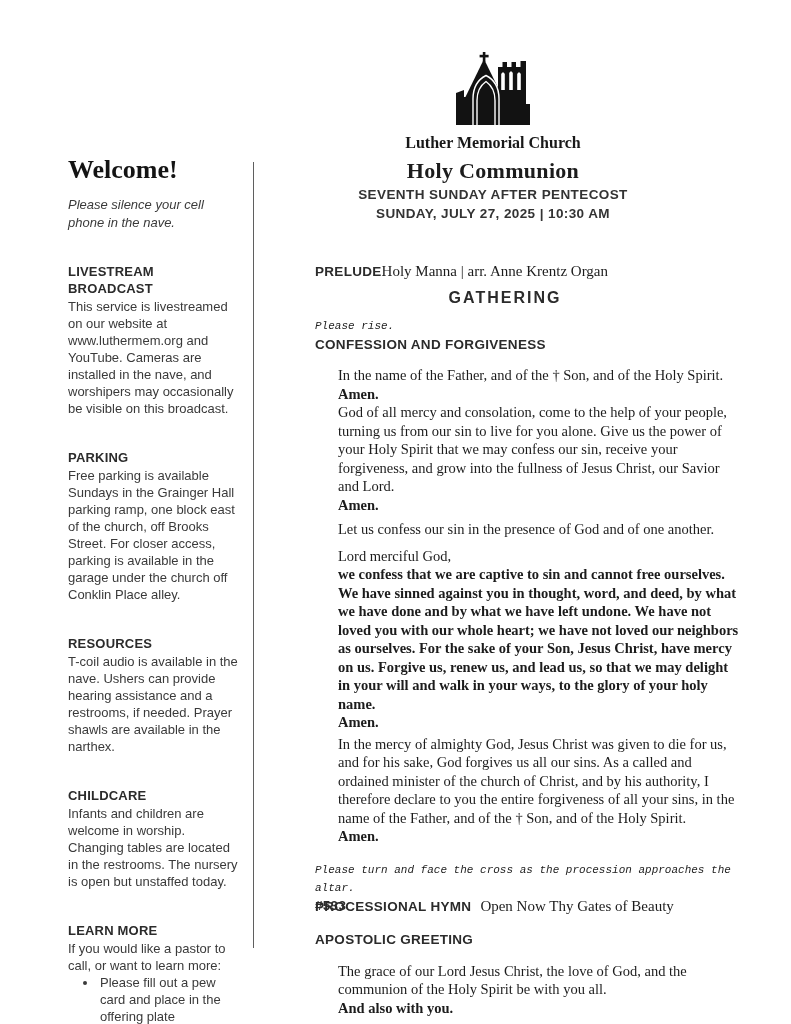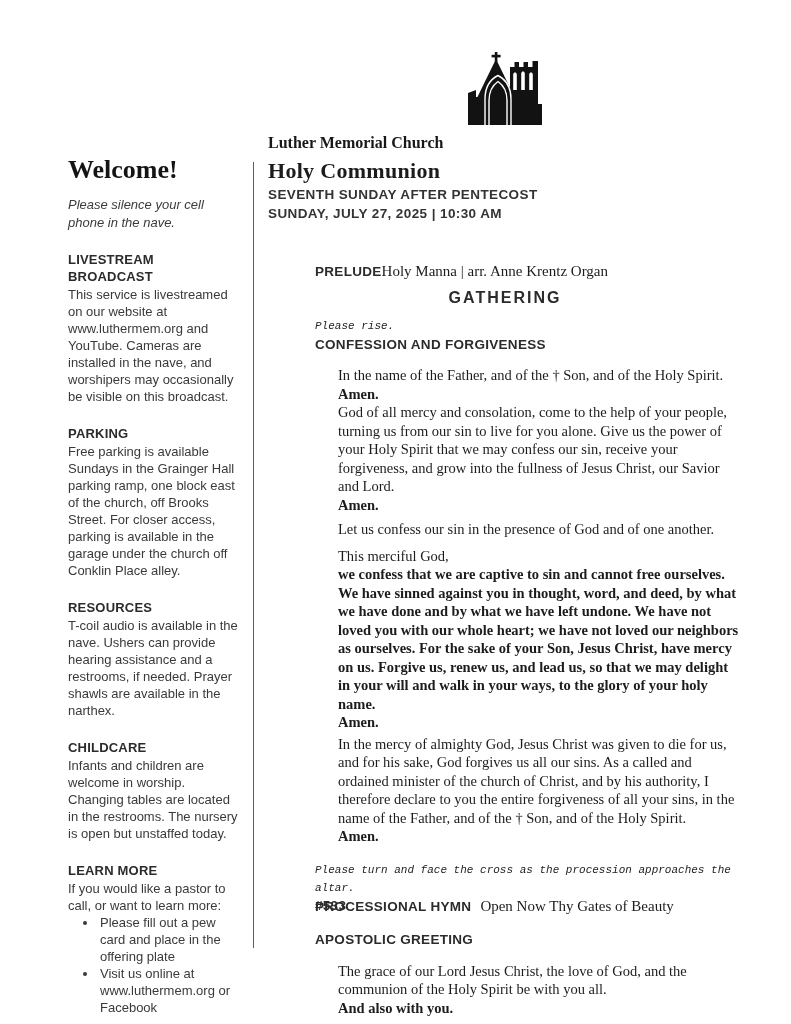--- a/index.html
+++ b/index.html
@@ -9,31 +9,31 @@
     font-family:"Liberation Sans", sans-serif;
     color:#1e1e1e;
   }
   
   .sidebar{position:absolute;left:68px;top:156px;width:172px;color:#3a3a3a;}
   .welcome-title{
     font-family:"Liberation Serif", serif;font-weight:700;color:#141414;
     font-size:26px;line-height:28px;margin:0 0 12px 0;
   }
   .silence-note{font-style:italic;font-size:13px;line-height:17.5px;margin:0;}
-  .sb-section{margin-top:20px;}
+  .sb-section{margin-top:32px;}
   .sb-heading{
     font-size:13px;font-weight:700;color:#2b2b2b;letter-spacing:.2px;
     margin:0 0 1px 0;line-height:17px;
   }
   .sb-text{font-size:13px;line-height:17px;margin:0;}
   .sb-list{margin:0;padding:0 0 0 30px;list-style:disc;}
   .sb-list li{font-size:13px;line-height:17px;padding-left:2px;}
   .divider{position:absolute;left:253px;top:162px;width:1px;height:786px;background:#5f5f5f;}
   
-  .masthead{position:absolute;left:268px;top:52px;width:474px;}
+  .masthead{position:absolute;left:256px;top:52px;width:474px;text-align:center;}
   .logo{display:block;margin:0 auto;}
   .church-name{
     font-family:"Liberation Serif", serif;font-weight:700;color:#181818;
     font-size:16px;line-height:19px;margin:8px 0 0 0;
   }
   .service-title{
     font-family:"Liberation Serif", serif;font-weight:700;color:#1c1c1c;
     font-size:22px;line-height:24px;margin:7px 0 0 0;letter-spacing:.3px;
   }
   .subtitle{
@@ -166,21 +166,21 @@
     </div>
 
     <div class="block mt10 m1">
       <p class="serif">God of all mercy and consolation, come to the help of your people, turning us from our sin to live for you alone. Give us the power of your Holy Spirit that we may confess our sin, receive your forgiveness, and grow into the fullness of Jesus Christ, our Savior and Lord.</p>
       <p class="serif bold">Amen.</p>
     </div>
 
     <p class="serif mt6 m1">Let us confess our sin in the presence of God and of one another.</p>
 
     <div class="block mt8 m1">
-      <p class="serif">This merciful God,</p>
+      <p class="serif">Lord merciful God,</p>
       <p class="serif bold">we confess that we are captive to sin and cannot free ourselves. We have sinned against you in thought, word, and deed, by what we have done and by what we have left undone. We have not loved you with our whole heart; we have not loved our neighbors as ourselves. For the sake of your Son, Jesus Christ, have mercy on us. Forgive us, renew us, and lead us, so that we may delight in your will and walk in your ways, to the glory of your holy name.</p>
       <p class="serif bold">Amen.</p>
     </div>
 
     <div class="block mt3 m1">
       <p class="serif">In the mercy of almighty God, Jesus Christ was given to die for us, and for his sake, God forgives us all our sins. As a called and ordained minister of the church of Christ, and by his authority, I therefore declare to you the entire forgiveness of all your sins, in the name of the Father, and of the † Son, and of the Holy Spirit.</p>
       <p class="serif bold">Amen.</p>
     </div>
 
     <p class="rubric mt15 m0">Please turn and face the cross as the procession approaches the altar.</p>

